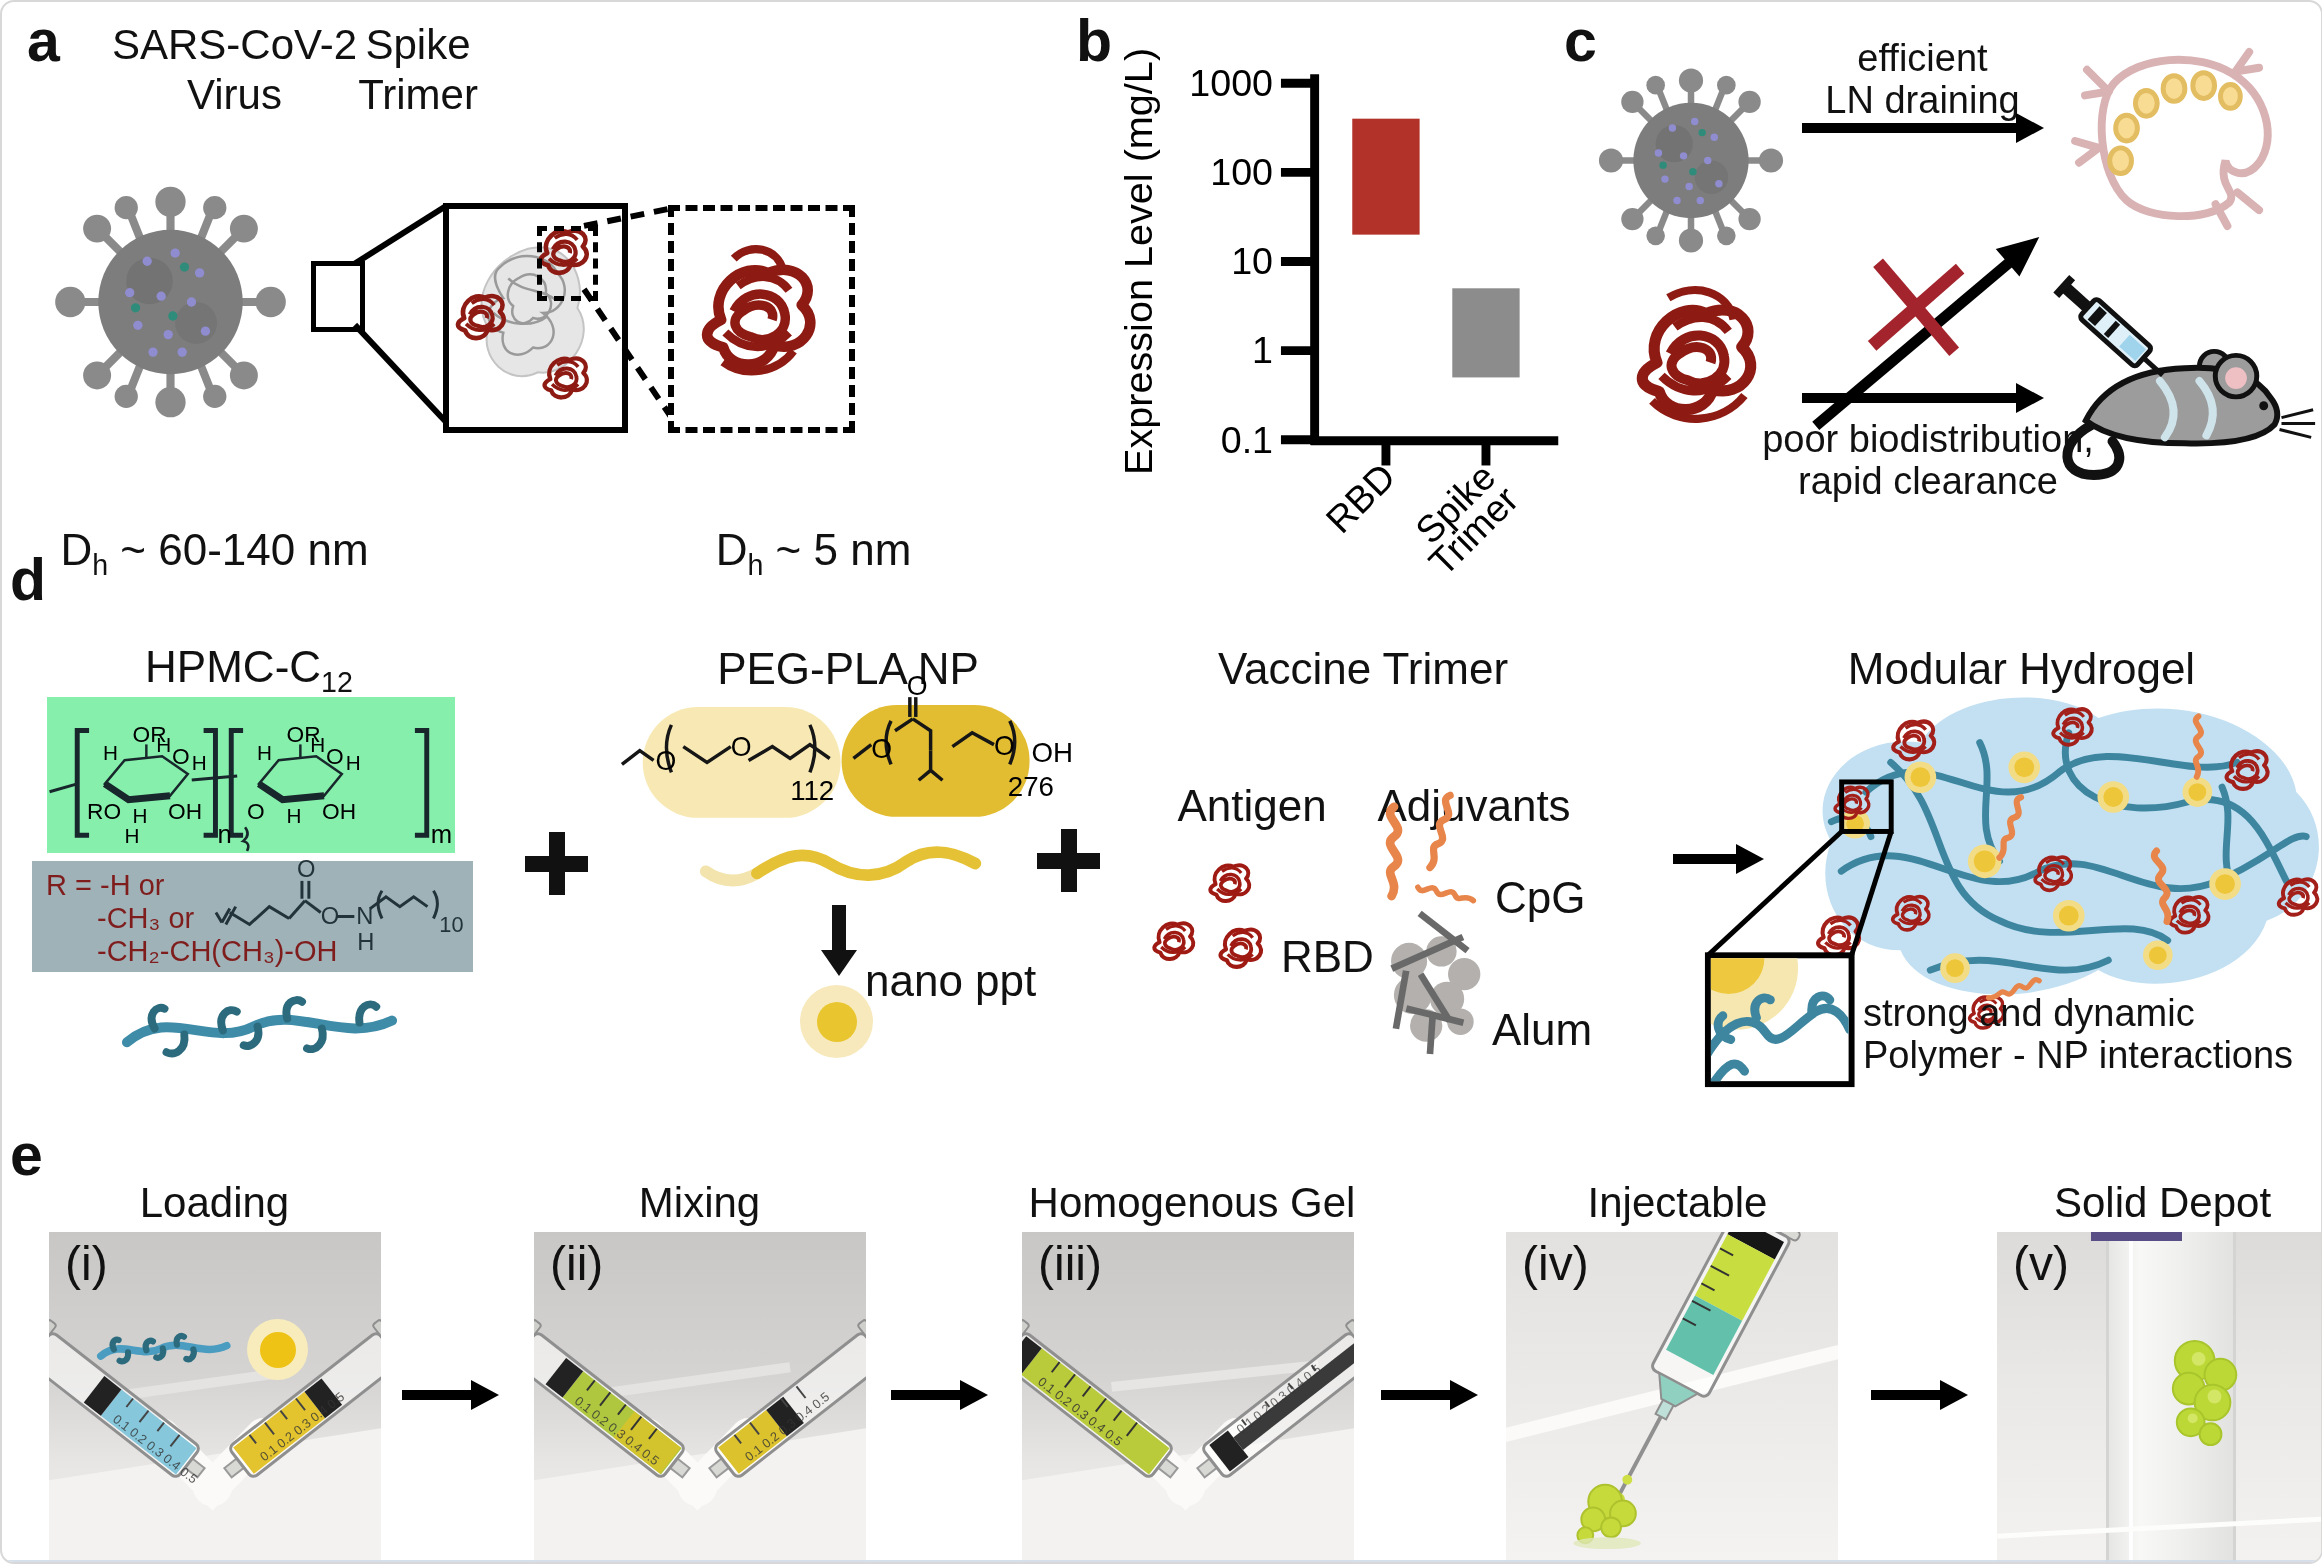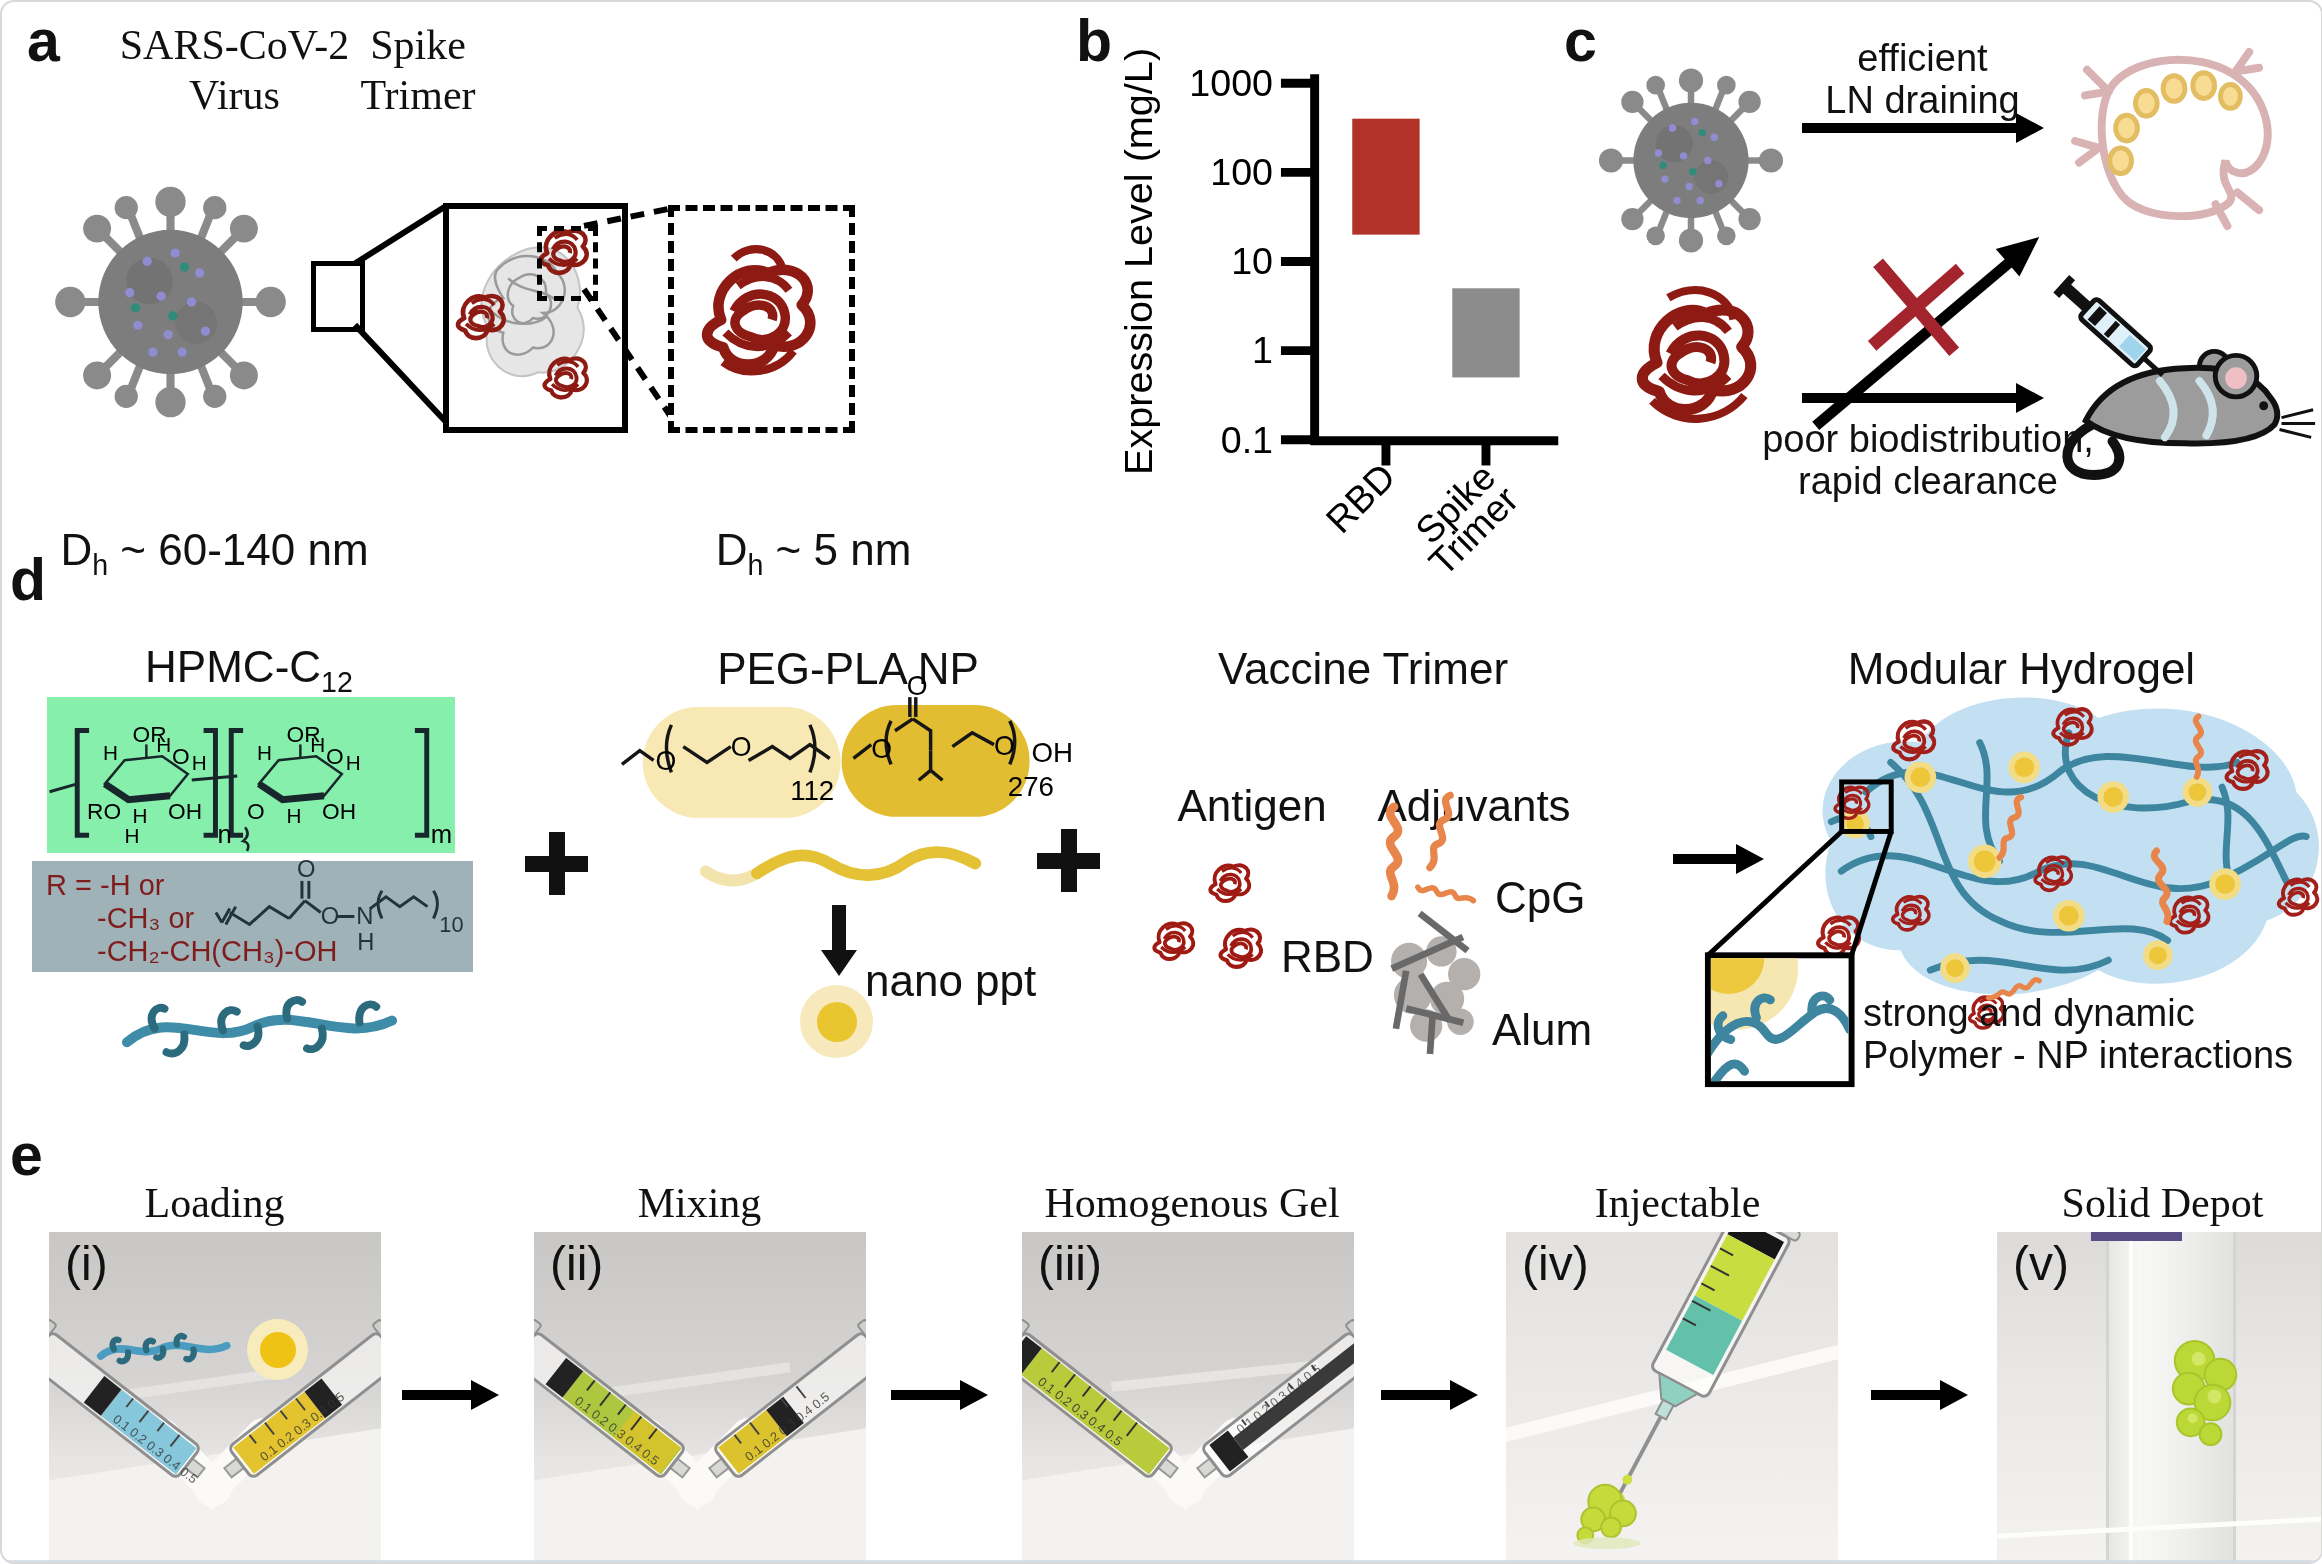--- a/index.html
+++ b/index.html
@@ -1,21 +1,21 @@
 <!DOCTYPE html>
 <html><head>
 <meta charset="utf-8">
 <style>
   html,body{margin:0;padding:0;background:#fff;}
   #fig{position:relative;width:2323px;height:1564px;background:#ffffff;overflow:hidden;
        font-family:"Liberation Sans",sans-serif;color:#111;border:2px solid #d8d8d8;border-radius:14px;box-sizing:border-box;}
   .a{position:absolute;}
   .tc{text-align:center;}
   .pl{font-size:59px;font-weight:bold;line-height:1;}
-  .t42{font-size:42px;line-height:50px;font-family:Liberation Serif, serif;}
+  .t42{font-size:42px;line-height:50px;}
   .t44{font-size:44px;line-height:50px;margin-top:18px;}
   .t40{font-size:44px;line-height:46px;margin-top:43px;}
   .t38{font-size:38px;line-height:42px;}
   sub{font-size:65%;}
   svg{overflow:visible;}
   svg text{font-family:"Liberation Sans",sans-serif;}
   
   .harrow{height:30px;}
   .harrow .shaft{position:absolute;left:0;right:24px;top:10px;height:10px;background:#000;}
   .harrow .head{position:absolute;right:0;top:0;width:0;height:0;border-left:28px solid #000;border-top:15px solid transparent;border-bottom:15px solid transparent;}

